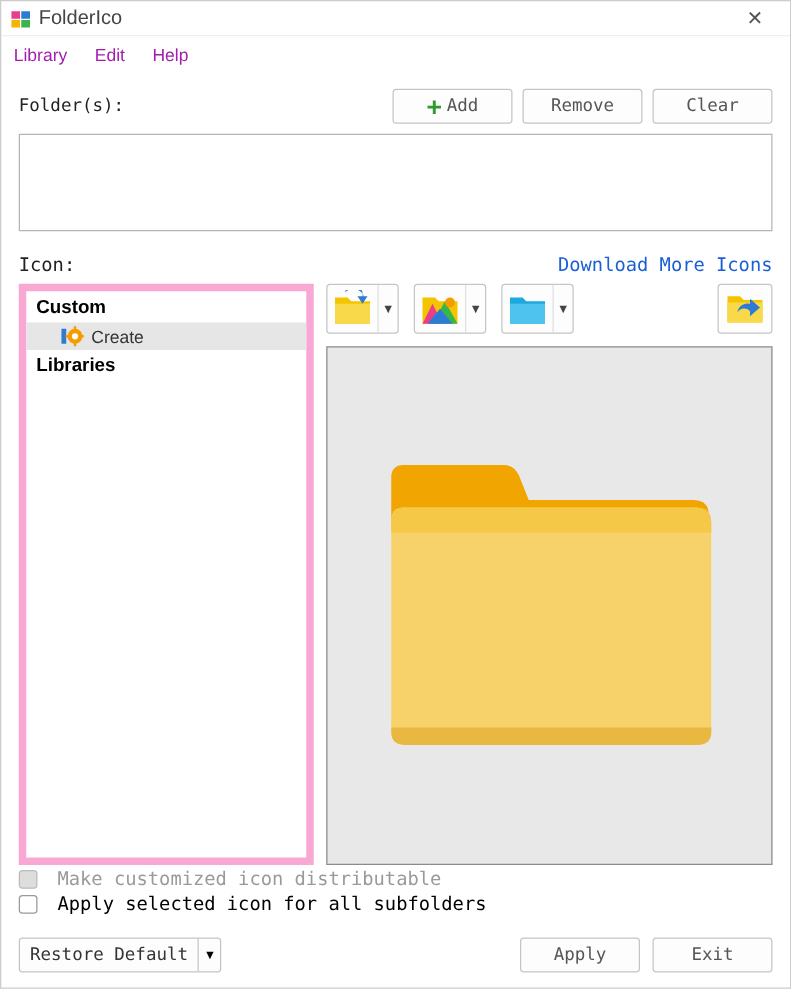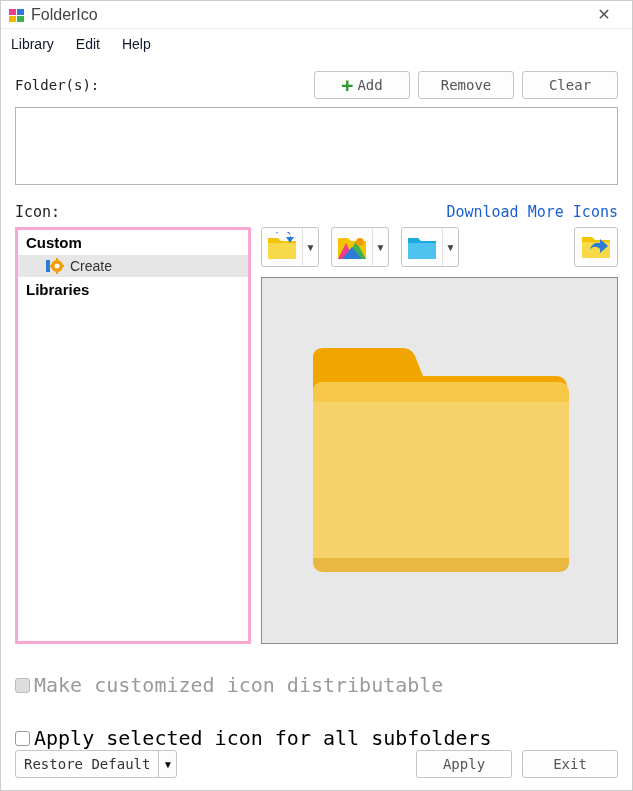--- a/index.html
+++ b/index.html
@@ -4,61 +4,61 @@
 <style>
   * { box-sizing: border-box; margin: 0; padding: 0; }
   body { font-family: "Segoe UI", Tahoma, sans-serif; font-size: 13px; background: #fff; }
   .window { width: 633px; height: 791px; border: 1px solid #ccc; position: relative; display: flex; flex-direction: column; background: #fff; }
 
   .titlebar { height: 28px; display: flex; align-items: center; padding: 0 8px; border-bottom: 1px solid #eee; }
   .titlebar .logo { width: 16px; height: 16px; margin-right: 6px; }
   .titlebar .title { color: #444; font-size: 16px; flex: 1; }
   .titlebar .close { width: 40px; text-align: center; color: #555; font-size: 16px; cursor: pointer; }
 
-  .menubar { height: 30px; display: flex; align-items: center; padding: 0 10px; gap: 22px; color: #0f172a; font-size: 14px; }
+  .menubar { height: 30px; display: flex; align-items: center; padding: 0 10px; gap: 22px; color: #a21caf; font-size: 14px; }
   .menubar .menu-item { cursor: pointer; }
 
   .content { flex: 1; padding: 12px 14px 12px 14px; display: flex; flex-direction: column; }
 
   .folders-row { display: flex; align-items: center; gap: 8px; }
   .folders-label { font-family: "Consolas", monospace; font-size: 14px; color: #222; flex: 1; }
   .btn { height: 28px; border: 1px solid #c5c5c5; background: #fdfdfd; border-radius: 3px; font-family: "Consolas", monospace; font-size: 14px; color: #555; cursor: pointer; display: inline-flex; align-items: center; justify-content: center; }
   .btn-small { width: 96px; }
   .btn-add { display: inline-flex; align-items: center; justify-content: center; gap: 4px; }
   .btn-add .plus { color: #2e9a2e; font-weight: bold; font-size: 20px; line-height: 1; }
 
   .folders-box { margin-top: 8px; height: 78px; border: 1px solid #b5b5b5; background: #fff; }
 
   .icon-row { margin-top: 18px; display: flex; align-items: center; justify-content: space-between; }
   .icon-label { font-family: "Consolas", monospace; font-size: 15px; color: #222; }
   .download-link { color: #1a5fd4; font-family: "Consolas", monospace; font-size: 15px; cursor: pointer; }
 
   .mid { margin-top: 6px; display: flex; gap: 10px; flex: 1; min-height: 0; }
-  .sidebar { width: 236px; border: 3px solid #f9a8d4; background: #fff; display: flex; flex-direction: column; }
+  .sidebar { width: 236px; border: 6px solid #f9a8d4; background: #fff; display: flex; flex-direction: column; }
   .sidebar .group-header { font-weight: bold; font-size: 15px; padding: 4px 8px; }
   .sidebar .tree-item { display: flex; align-items: center; gap: 6px; padding: 2px 6px 2px 28px; font-size: 14px; color: #333; background: #e6e6e6; cursor: pointer; }
   .tree-item .gear { width: 18px; height: 18px; }
 
   .right-col { flex: 1; display: flex; flex-direction: column; }
   .palette-row { display: flex; align-items: center; }
   .palette-left { display: flex; gap: 12px; }
   .icon-drop { display: inline-flex; align-items: center; border: 1px solid #c5c5c5; border-radius: 3px; height: 40px; background: #fdfdfd; cursor: pointer; }
   .icon-drop .icon-slot { width: 40px; height: 38px; display: flex; align-items: center; justify-content: center; }
   .icon-drop .caret { width: 16px; display: flex; align-items: center; justify-content: center; color: #444; border-left: 1px solid #e0e0e0; height: 100%; font-size: 10px; }
   .palette-spacer { flex: 1; }
   .share-btn { display: inline-flex; border: 1px solid #c5c5c5; border-radius: 3px; height: 40px; width: 44px; align-items: center; justify-content: center; background: #fdfdfd; cursor: pointer; }
 
   .preview { margin-top: 10px; flex: 1; border: 1px solid #8c8c8c; background: #e8e8e8; display: flex; align-items: center; justify-content: center; }
 
-  .check-row { margin-top: 29px; display: flex; align-items: center; gap: 4px; font-family: "Consolas", monospace; font-size: 20px; }
+  .check-row { margin-top: 2px; display: flex; align-items: center; gap: 16px; font-family: "Consolas", monospace; font-size: 15px; }
   .check-row.disabled { color: #9a9a9a; }
   .checkbox { width: 15px; height: 15px; border: 1px solid #999; border-radius: 3px; background: #fff; cursor: pointer; }
   .checkbox.disabled { background: #ddd; border-color: #bbb; cursor: default; }
 
-  .footer { display: flex; align-items: center; }
+  .footer { margin-top: 18px; display: flex; align-items: center; }
   .restore-drop { display: inline-flex; border: 1px solid #c5c5c5; border-radius: 3px; height: 28px; background: #fdfdfd; }
   .restore-drop .rlabel { padding: 0 8px; display: flex; align-items: center; font-family: "Consolas", monospace; font-size: 14px; color: #333; cursor: pointer; }
   .restore-drop .rcaret { width: 18px; display: flex; align-items: center; justify-content: center; border-left: 1px solid #c5c5c5; cursor: pointer; font-size: 10px; }
   .footer-spacer { flex: 1; }
   .footer .btn { width: 96px; margin-left: 10px; text-align: center; }
 
 </style>
 </head>
 <body>
 

